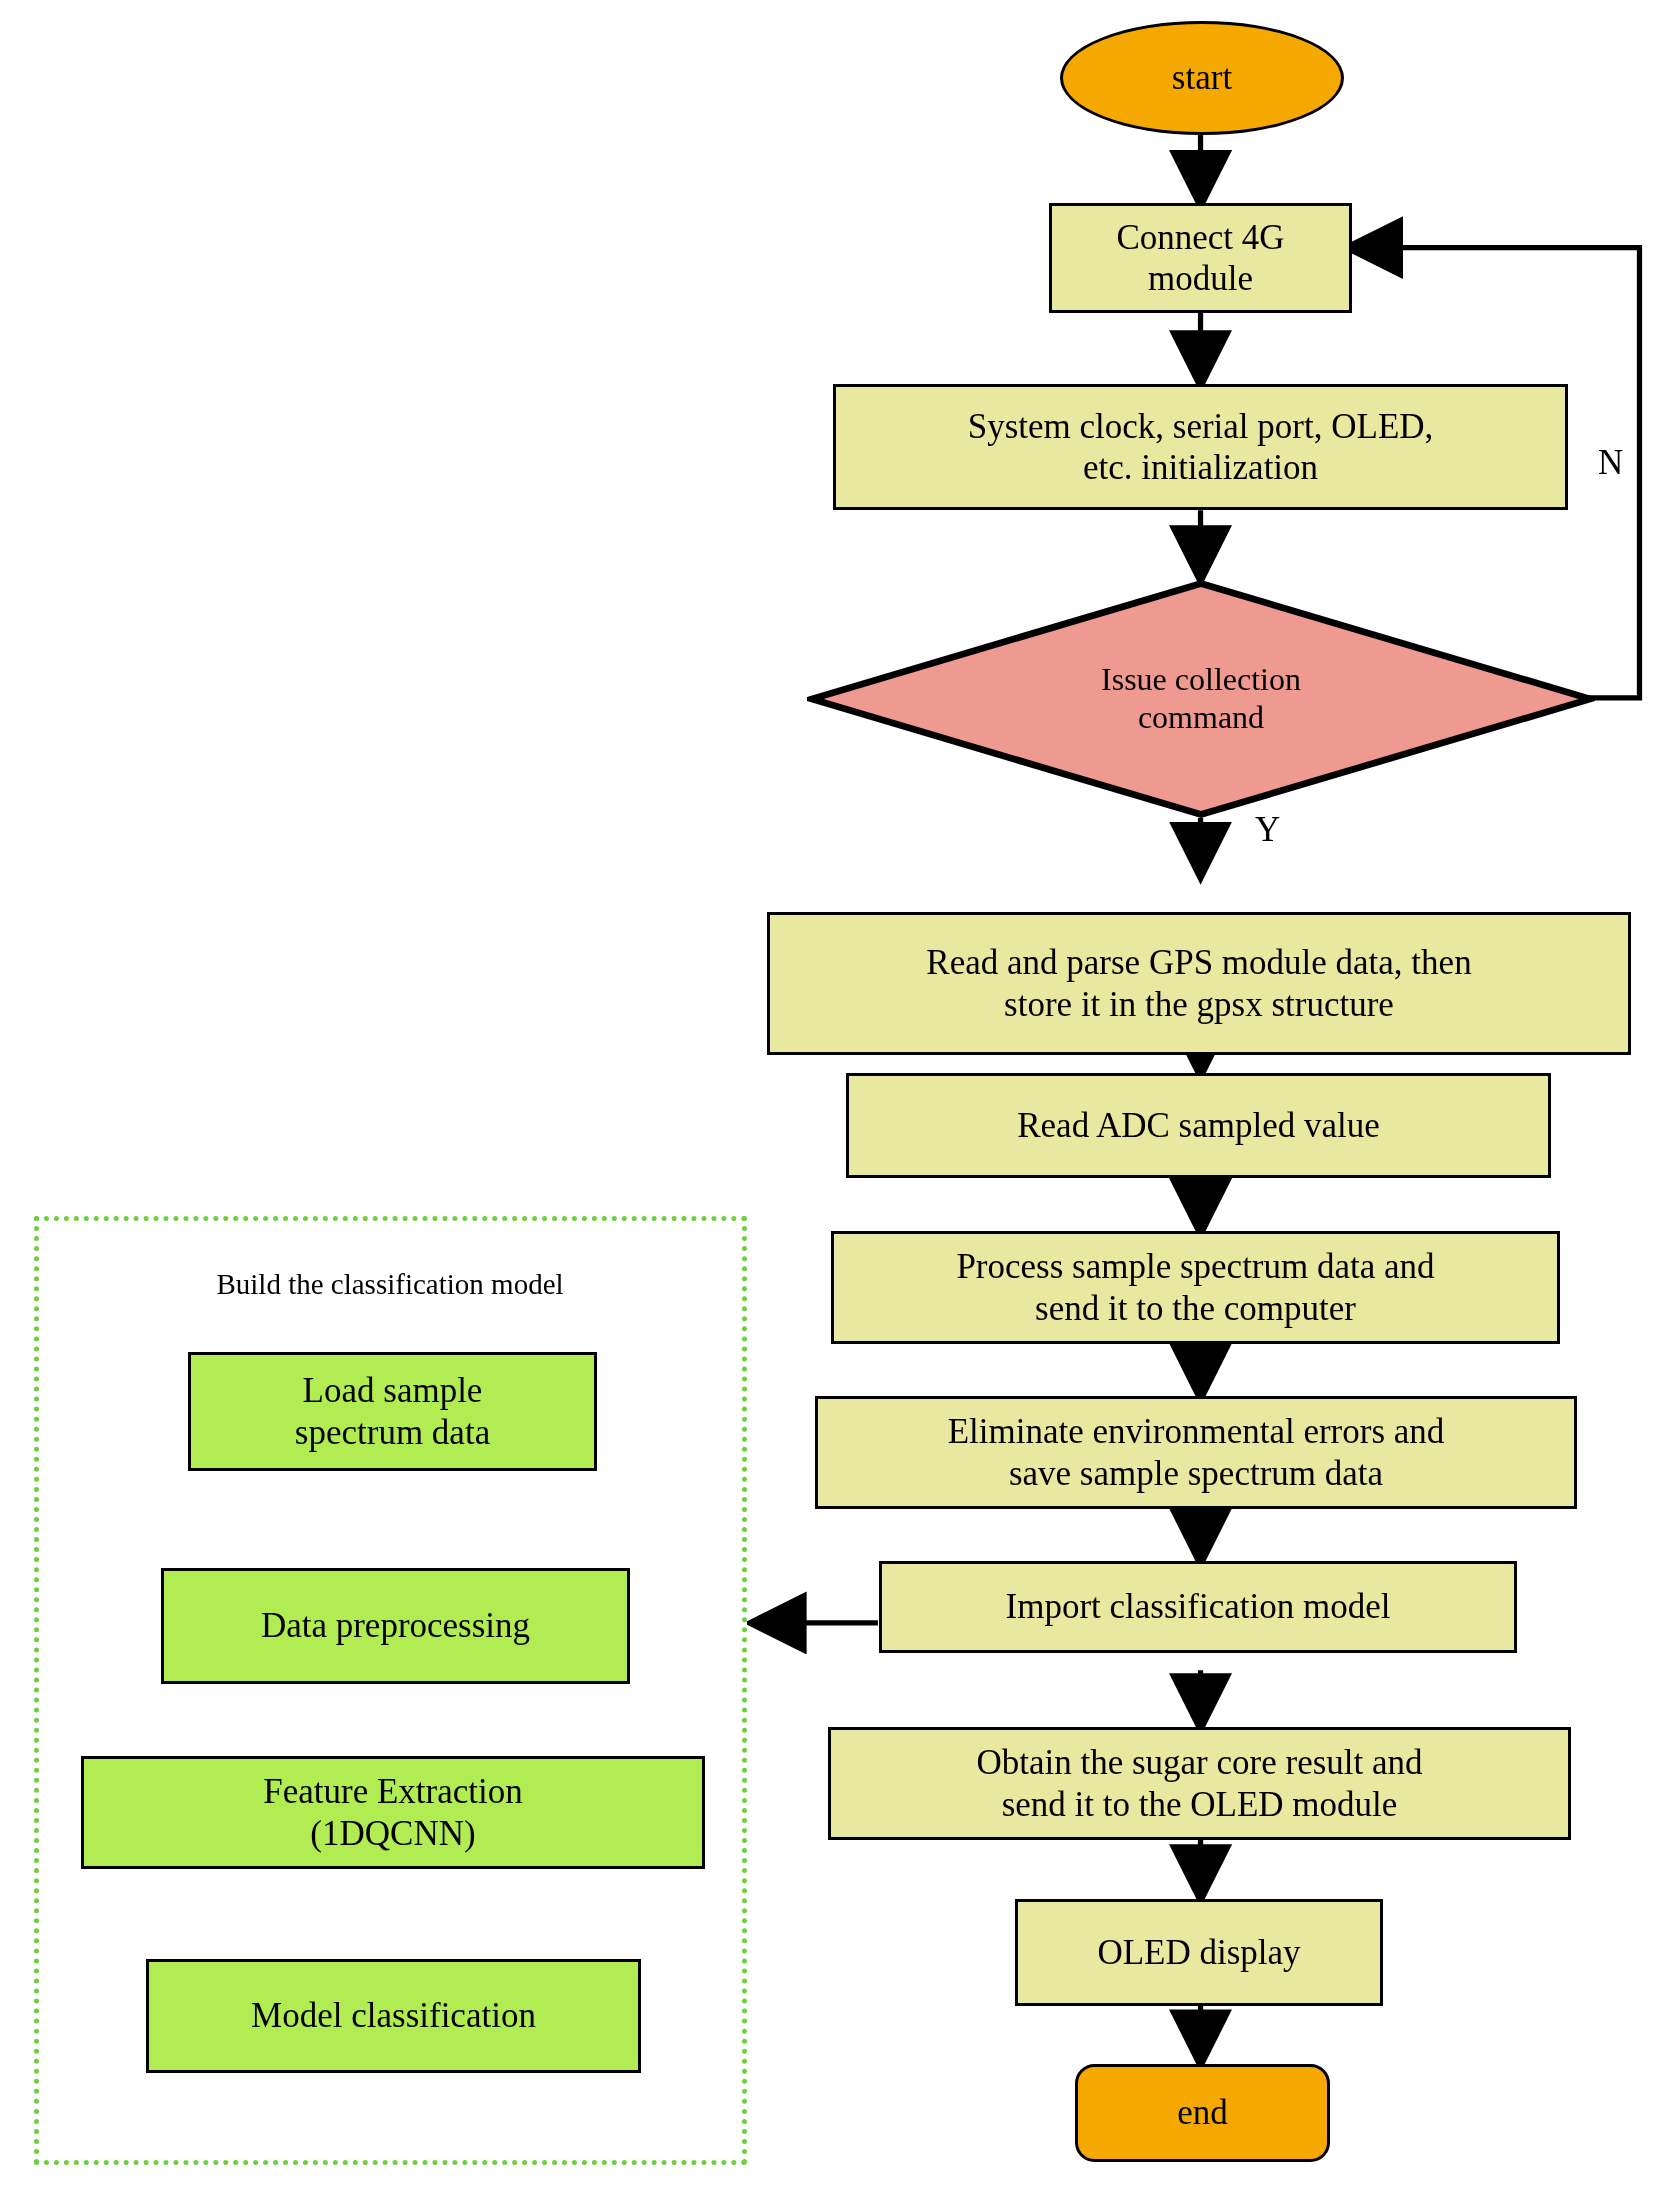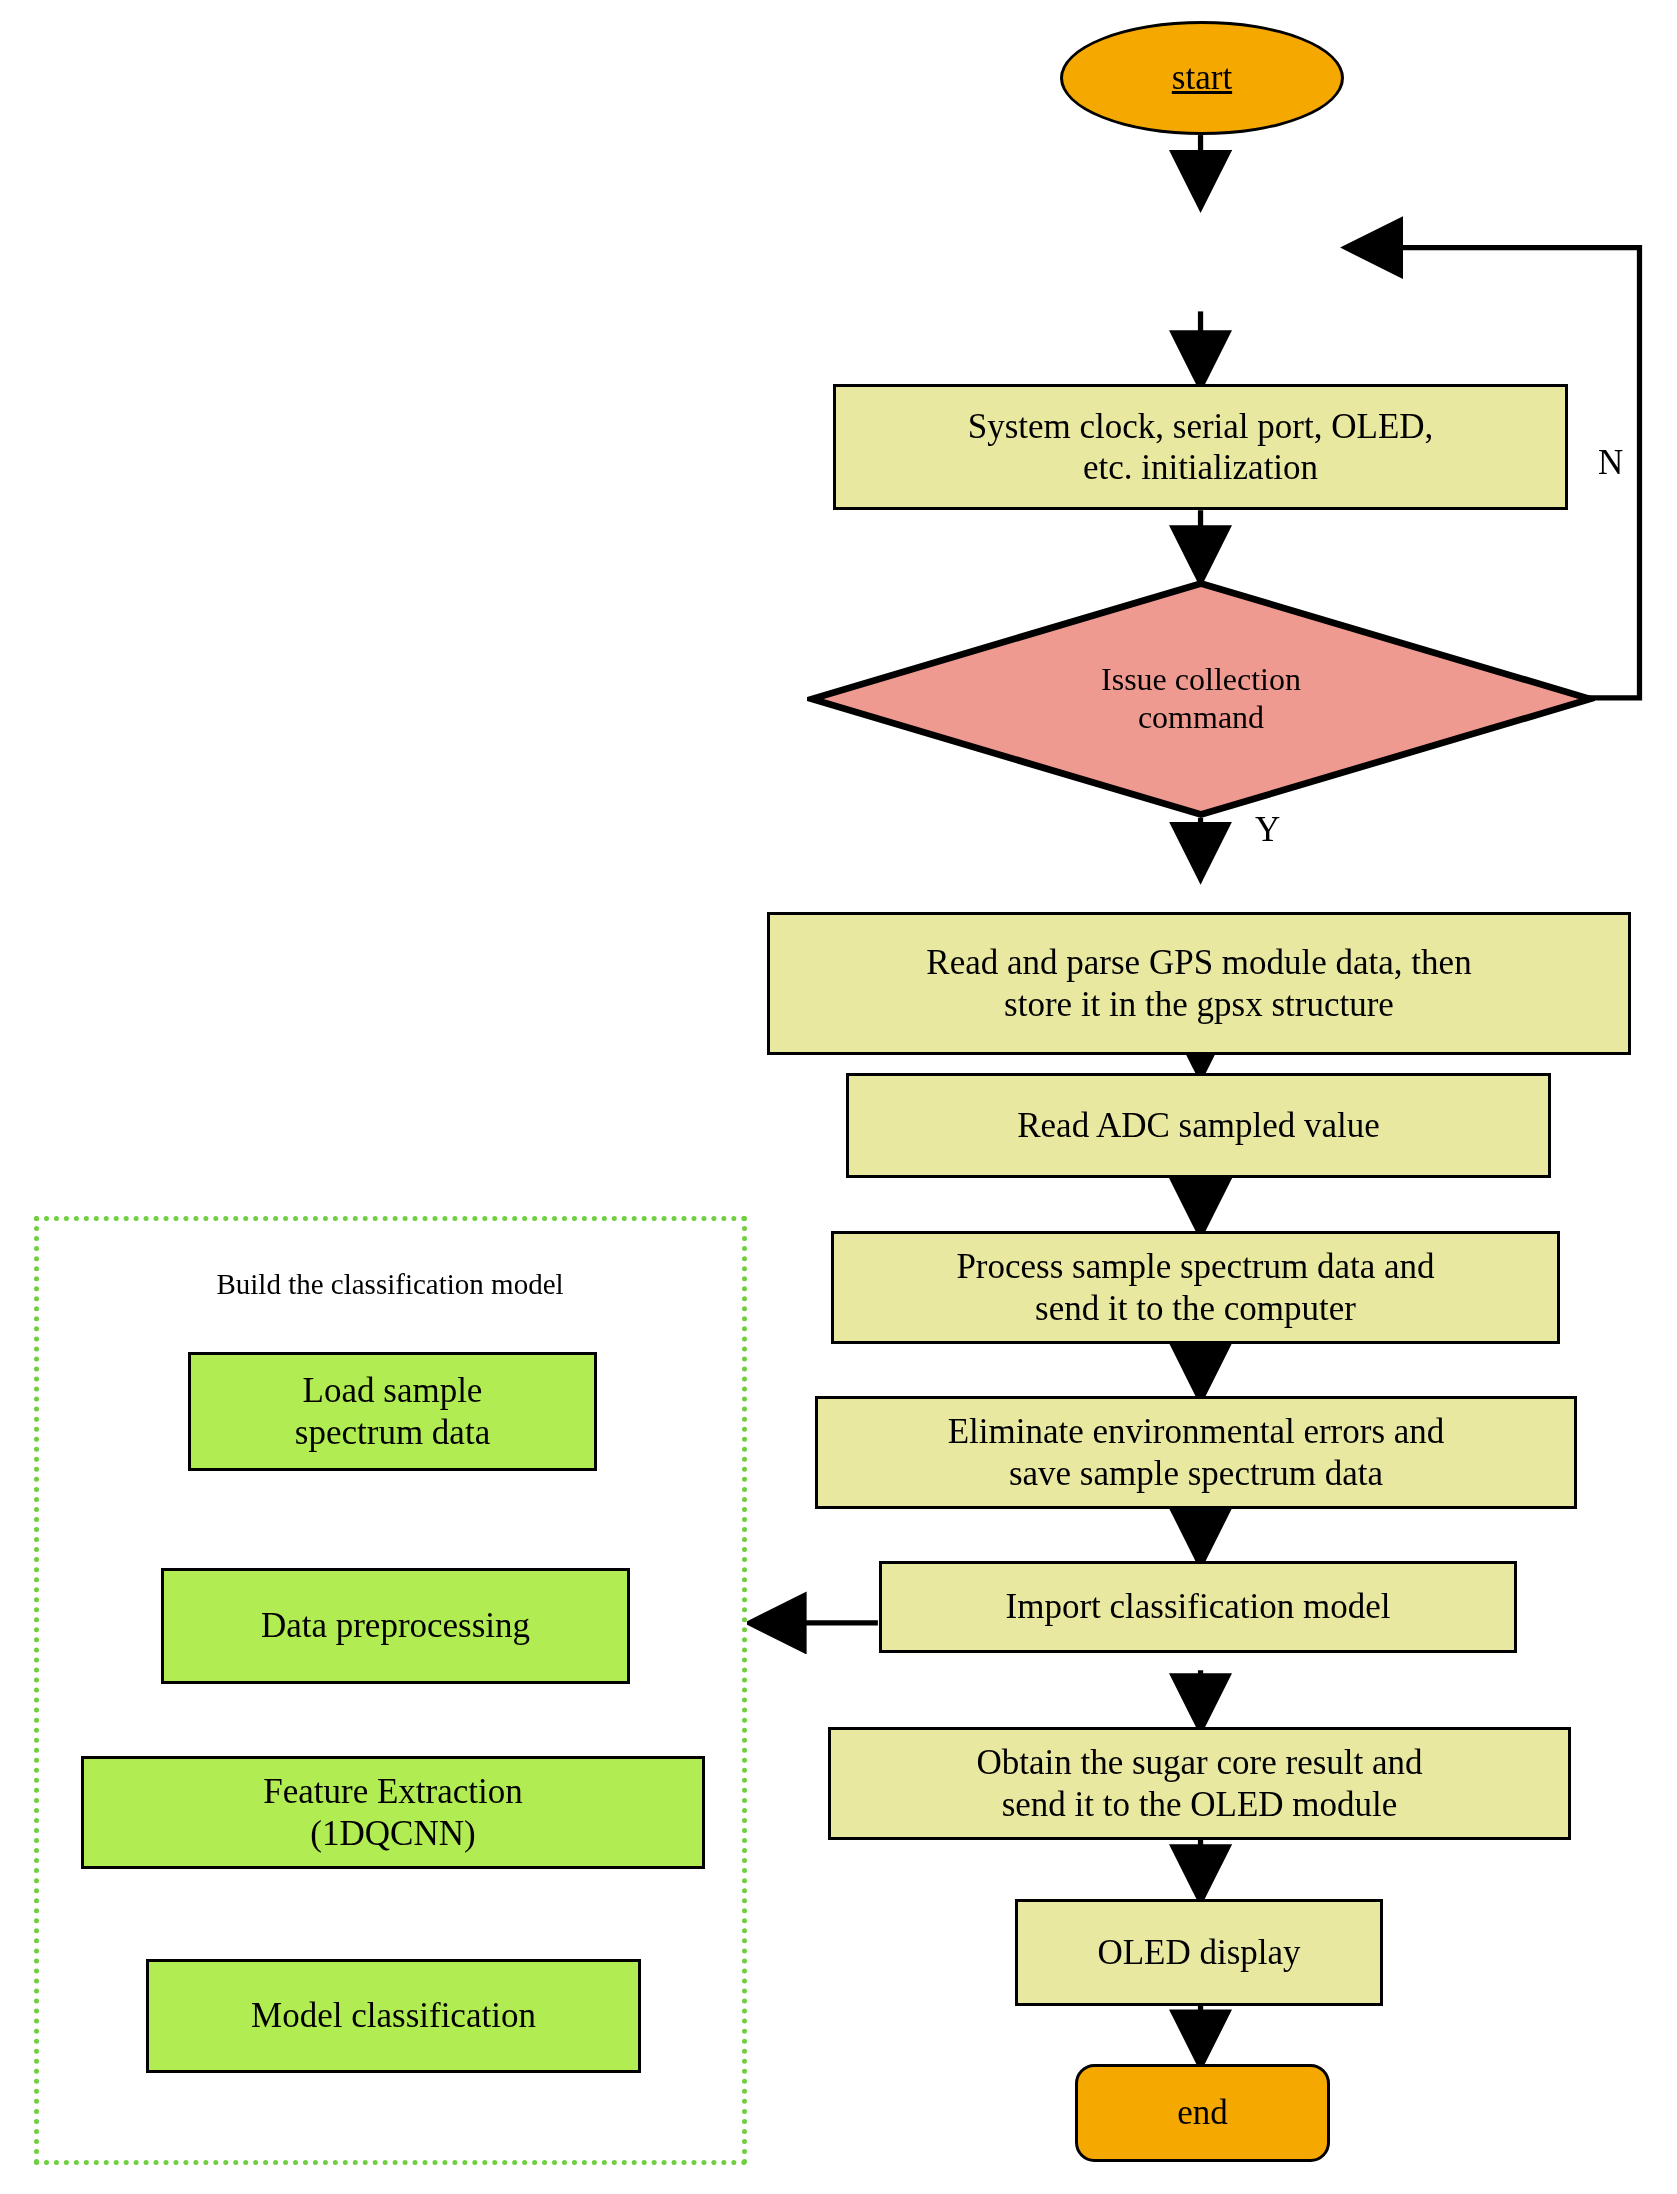--- a/index.html
+++ b/index.html
@@ -42,21 +42,20 @@
     box-sizing: border-box;
     display: flex;
     align-items: center;
     justify-content: center;
     text-align: right;
     background: #f5a800;
     border: 3.8px solid #000000;
     border-radius: 50%;
     font-size: 35px;
     color: #000;
-    text-decoration: underline;
   }
   .diamond-wrap {
     position: absolute;
   }
   .diamond-wrap svg {
     display: block;
   }
   .diamond-label {
     position: absolute;
     left: 0;
@@ -158,20 +157,24 @@
     </g>
   </svg>
 
   <div class="branch-label" style="left:1598px; top:443px;">N</div>
   <div class="branch-label" style="left:1255px; top:810px;">Y</div>
 
   <div class="start-oval" style="left:1060px; top:21px; width:284px; height:114px;">
     <span>start</span>
   </div>
 
+  <div class="node proc" style="left:1049px; top:203px; width:303px; height:110px;">
+    <span style="white-space:pre-line;">Connect 4G
+module</span>
+  </div>
 
   <div class="node proc" style="left:833px; top:384px; width:735px; height:126px;">
     <span style="white-space:pre-line;">System clock, serial port, OLED,
 etc. initialization</span>
   </div>
 
   <div class="diamond-wrap" style="left:807px; top:579px; width:788px; height:240px;">
     <svg width="788" height="240" viewBox="0 0 1050 320">
       <polygon points="525,6 1044,160 525,314 6,160" fill="#ef9a90" stroke="#000" stroke-width="9"></polygon>
     </svg>

